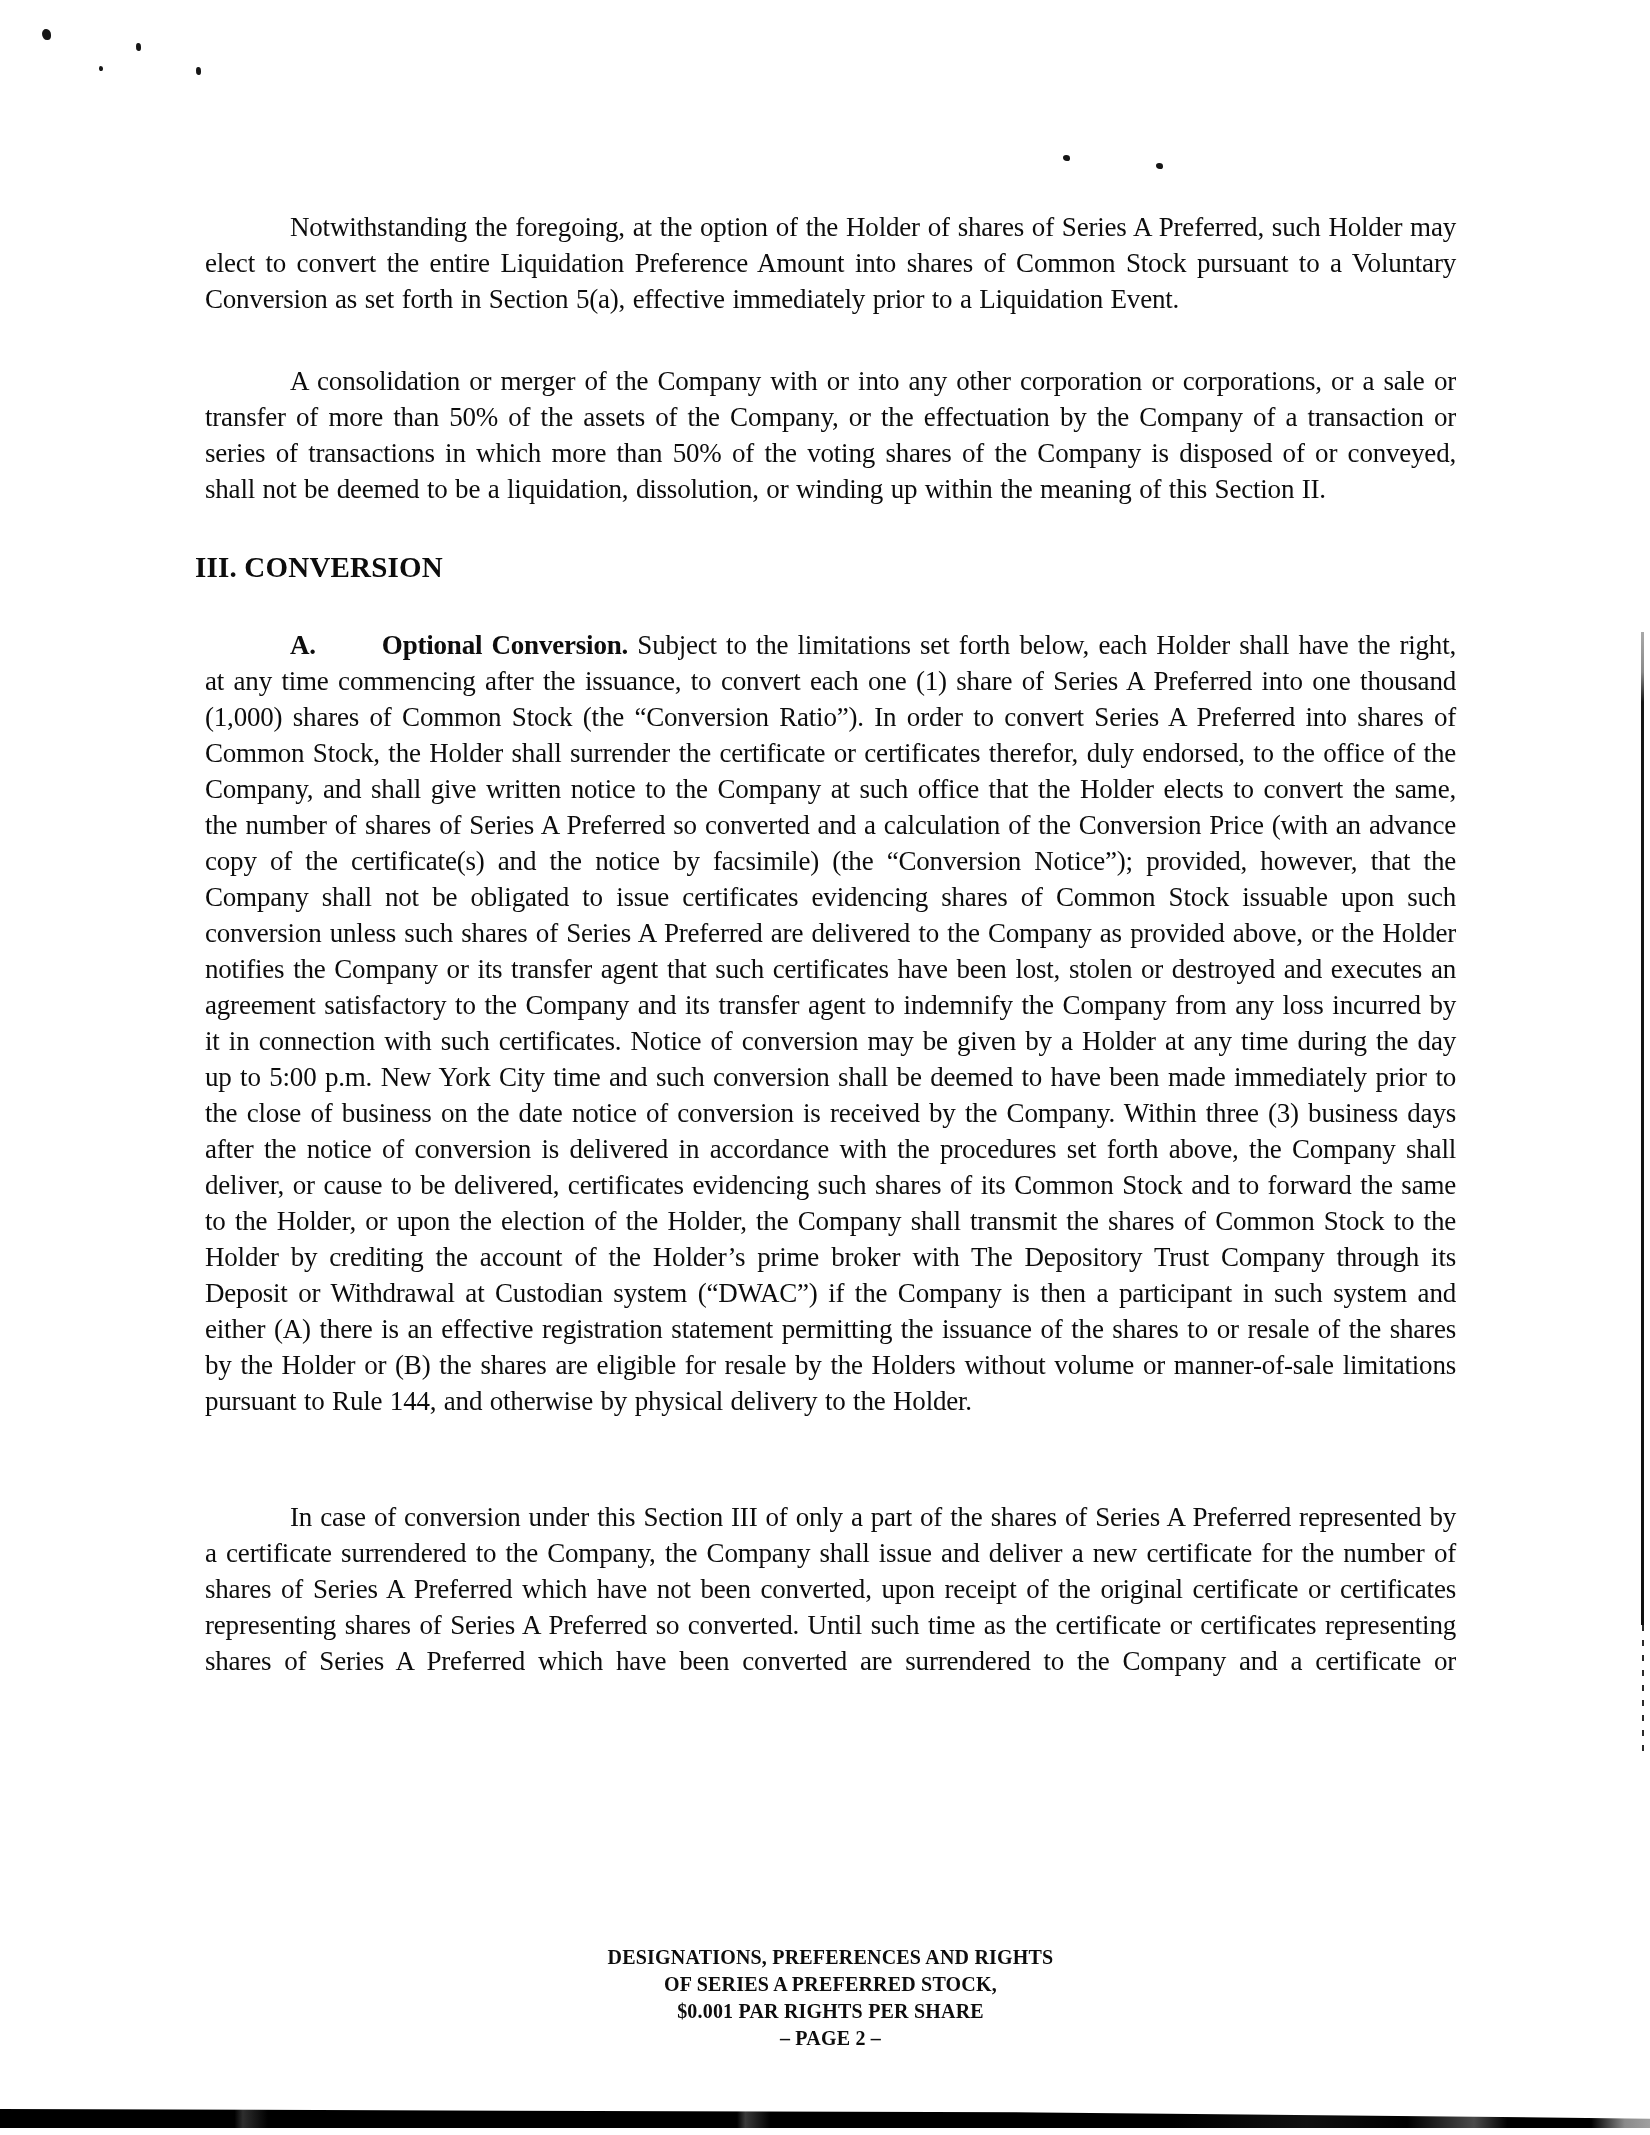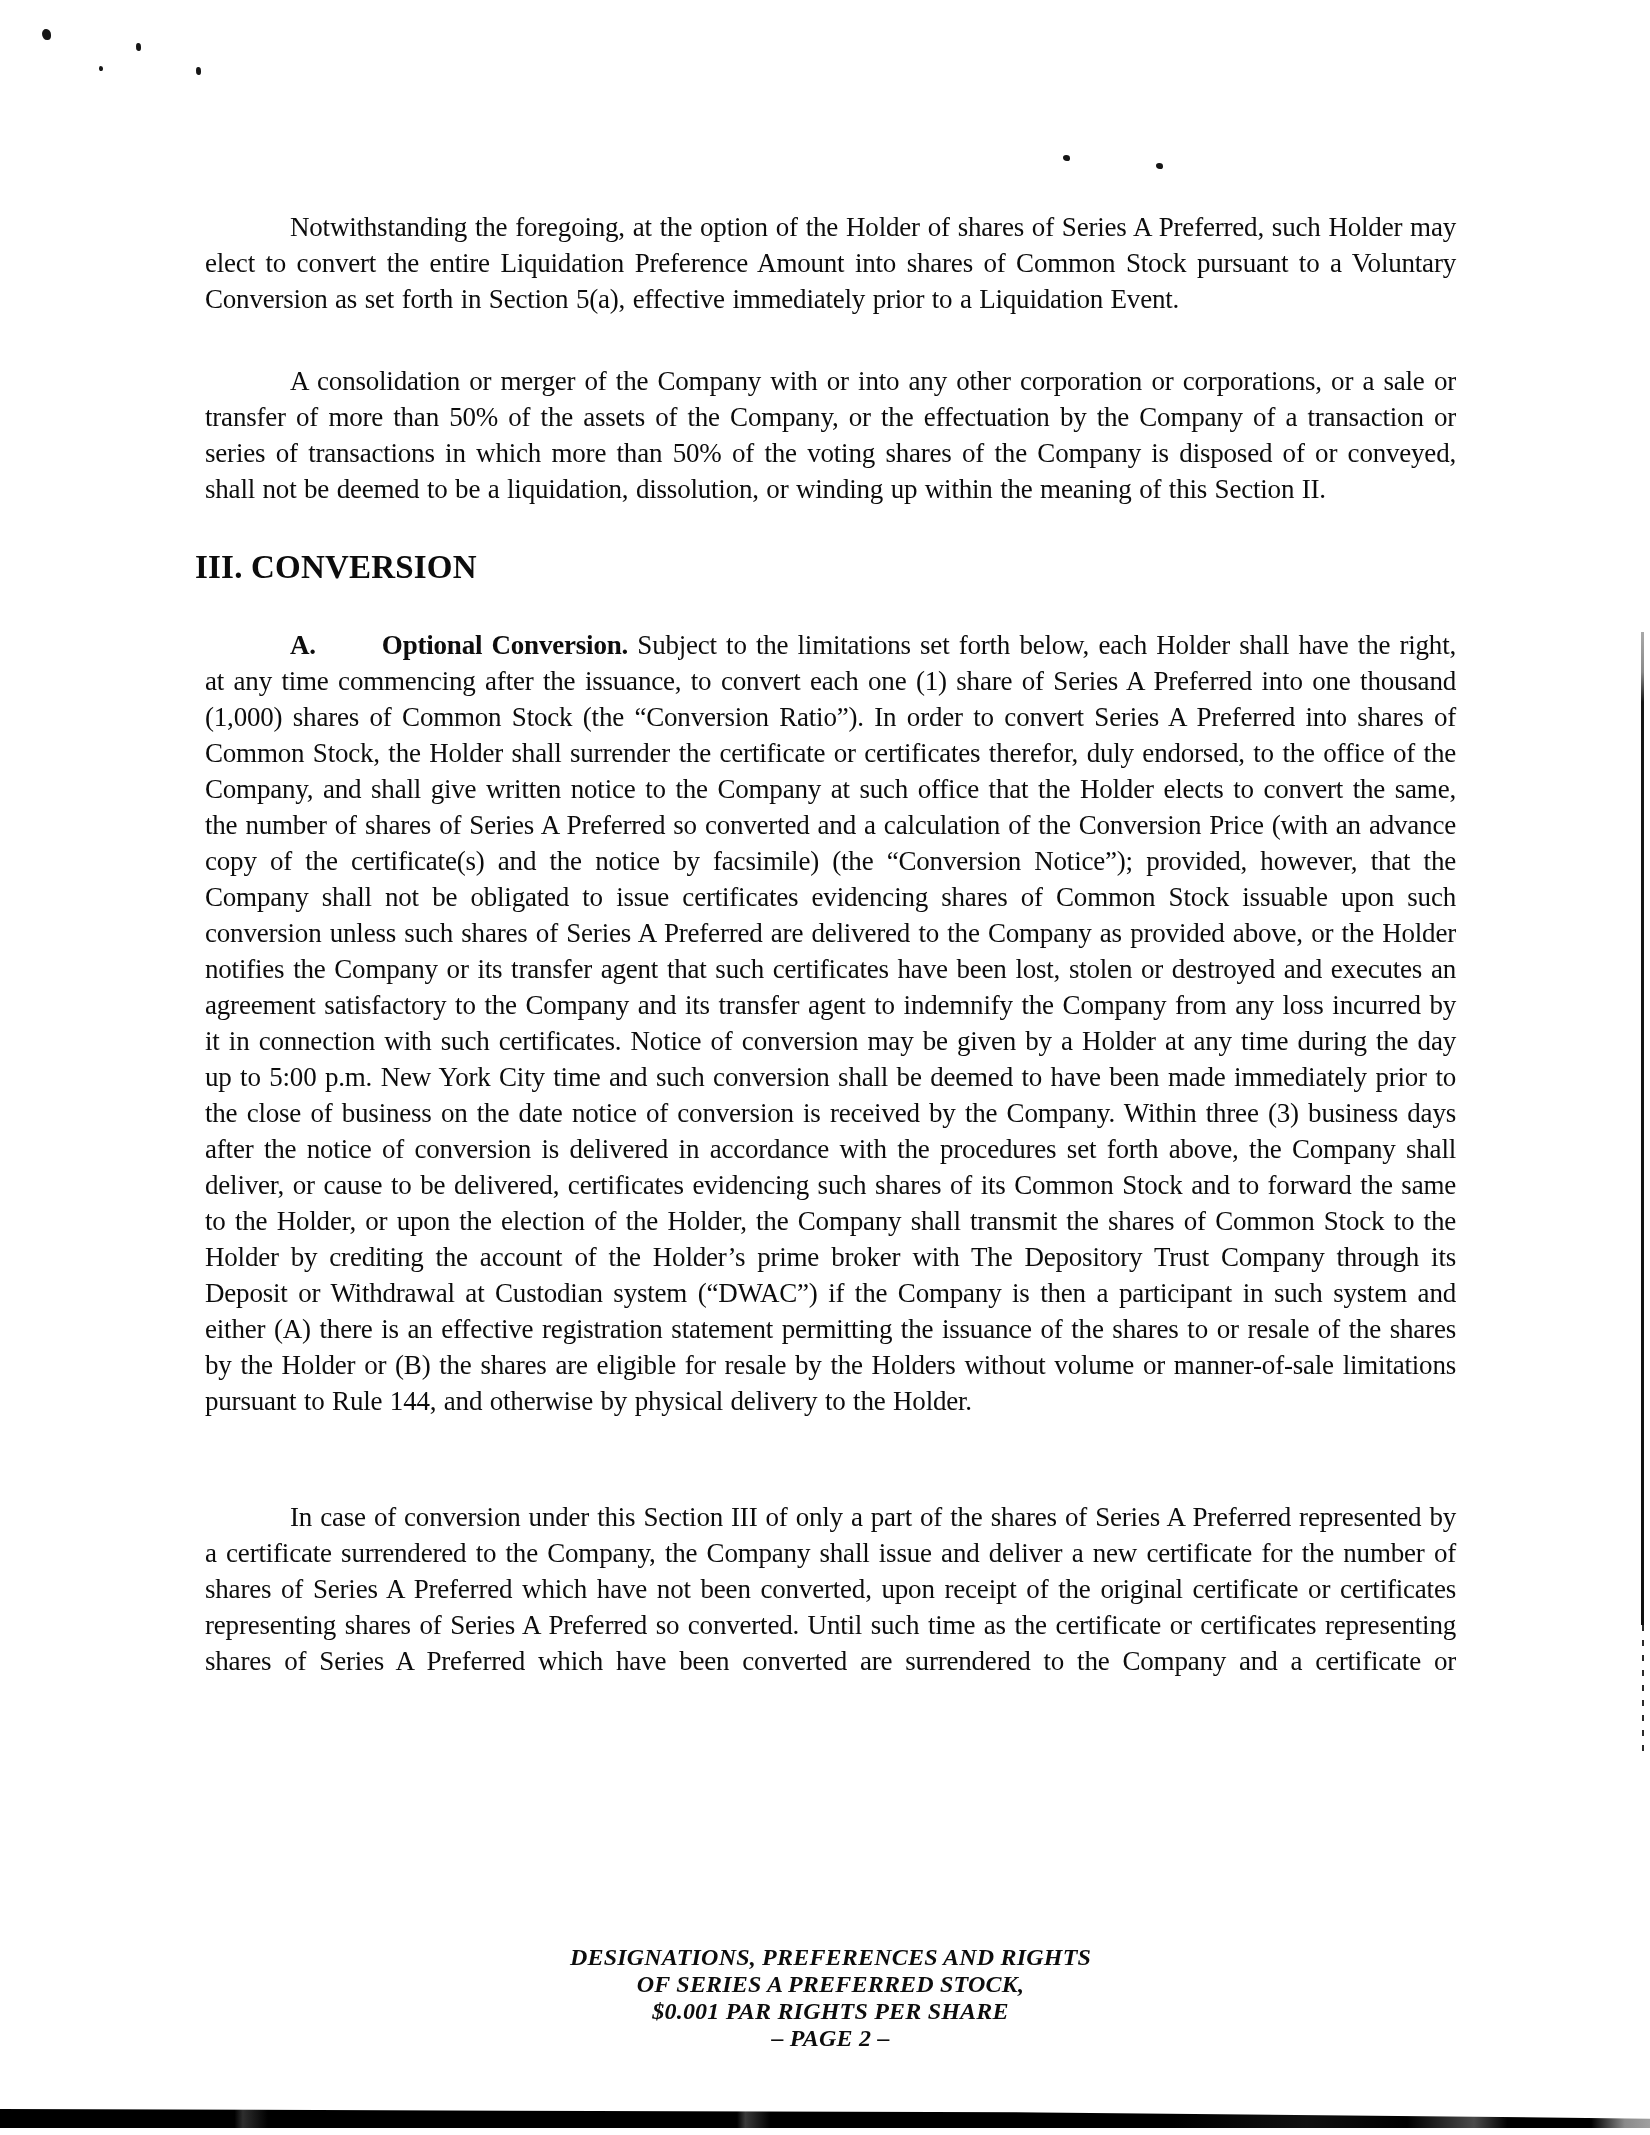--- a/index.html
+++ b/index.html
@@ -24,40 +24,39 @@
     font-size: 27px;
     line-height: 36px;
     text-align: justify;
     text-indent: 85px;
     letter-spacing: -0.2px;
     word-spacing: 1px;
   }
   .para.p-consolidation { margin-top: 46px; }
   .heading {
     margin: 42px 0 13px -10px;
-    font-size: 33px;
+    font-size: 29px;
     line-height: 36px;
     font-weight: bold;
     letter-spacing: 0.2px;
   }
   .para.p-optional { margin-top: 42px; }
   .para.p-partial  { margin-top: 80px; text-align-last: justify; }
   .bold { font-weight: bold; }
   .tab-gap { display: inline-block; width: 66px; }
   .footer {
     position: absolute;
     left: 205px;
     top: 1944px;
     width: 1251px;
     text-align: center;
     font-weight: bold;
-    font-size: 24px;
+    font-size: 20px;
     line-height: 27px;
     letter-spacing: 0.2px;
-    font-style: italic;
   }
   .footer-line { margin: 0; }
   .speck { position: absolute; background: #161616; border-radius: 45% 55% 40% 60%; }
   .right-line-solid {
     position: absolute;
     background: linear-gradient(180deg, #a9a9a9 0px, #8a8a8a 40px, #161616 70px, #101010 100%);
   }
   .right-line-dashed {
     position: absolute;
     background: repeating-linear-gradient(180deg, #2a2a2a 0px, #2a2a2a 6px, rgba(0,0,0,0) 6px, rgba(0,0,0,0) 15px);

